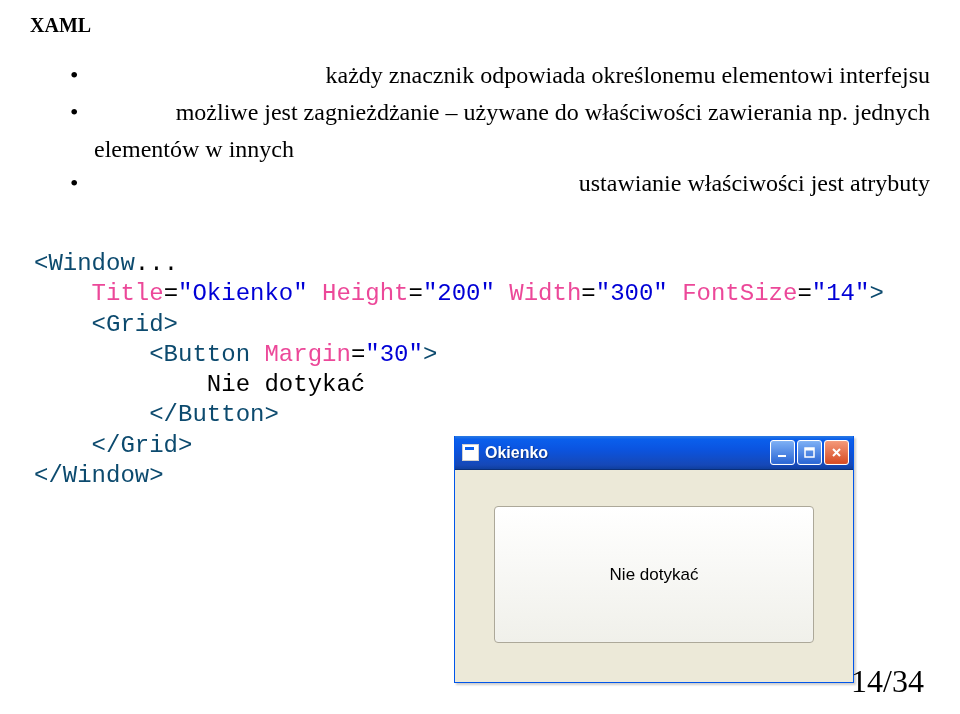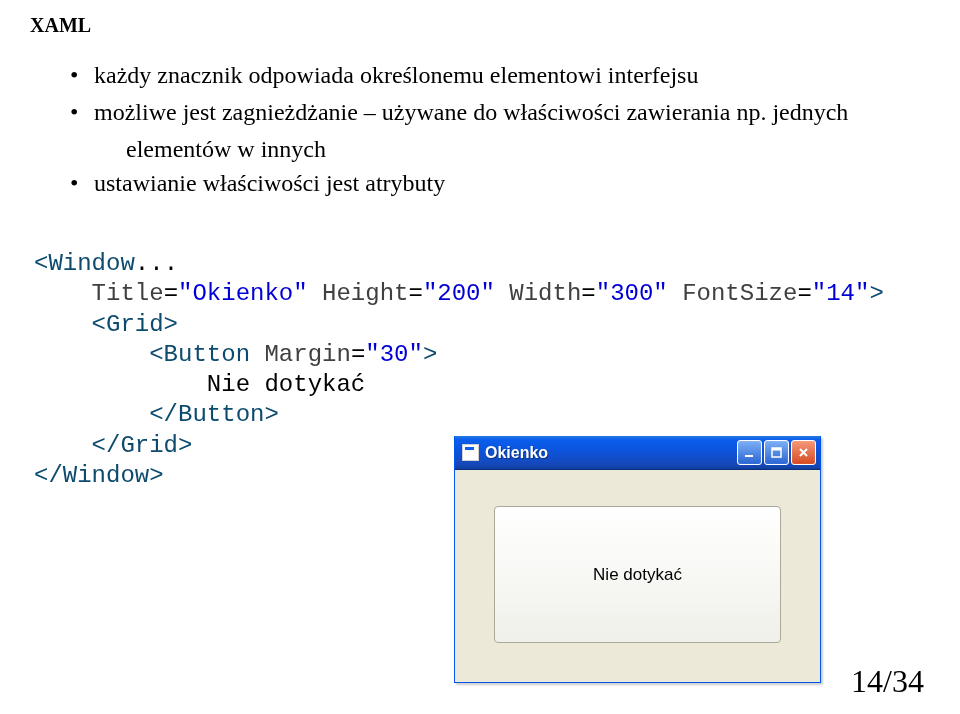--- a/index.html
+++ b/index.html
@@ -19,49 +19,50 @@
     .bullet-list {
       list-style: none;
       margin-left: 40px;
       font-size: 24px;
       line-height: 1.45;
     }
     .bullet-list li {
       position: relative;
       padding-left: 24px;
       margin-bottom: 2px;
+      text-align: right;
     }
     .bullet-list li::before {
       content: "•";
       position: absolute;
       left: 0;
       top: 0;
     }
     .sub-line {
-      margin-left: 96px;
+      margin-left: 64px;
       font-size: 24px;
       line-height: 1.45;
     }
     .code-block {
       font-family: "Courier New", monospace;
       font-size: 24px;
       line-height: 1.26;
       margin-top: 48px;
       margin-left: 4px;
       white-space: pre;
     }
     .tag-name { color: #0c4a6e; }
-    .attr-name { color: #404040; }
+    .attr-name { color: #ec4899; }
     .attr-value { color: #0000d6; }
     .plain { color: #000000; }
     .okienko-window {
       position: absolute;
       left: 454px;
       top: 436px;
-      width: 367px;
+      width: 400px;
       height: 247px;
       background: #ece9d8;
       border: 1px solid #0055ea;
       border-top: none;
       box-shadow: 2px 2px 2px rgba(0,0,0,0.2);
     }
     .titlebar {
       height: 34px;
       background: linear-gradient(to bottom, #2a7ae2 0%, #0a5fec 10%, #0b54e0 40%, #1648b7 88%, #0f3f9e 100%);
       display: flex;

